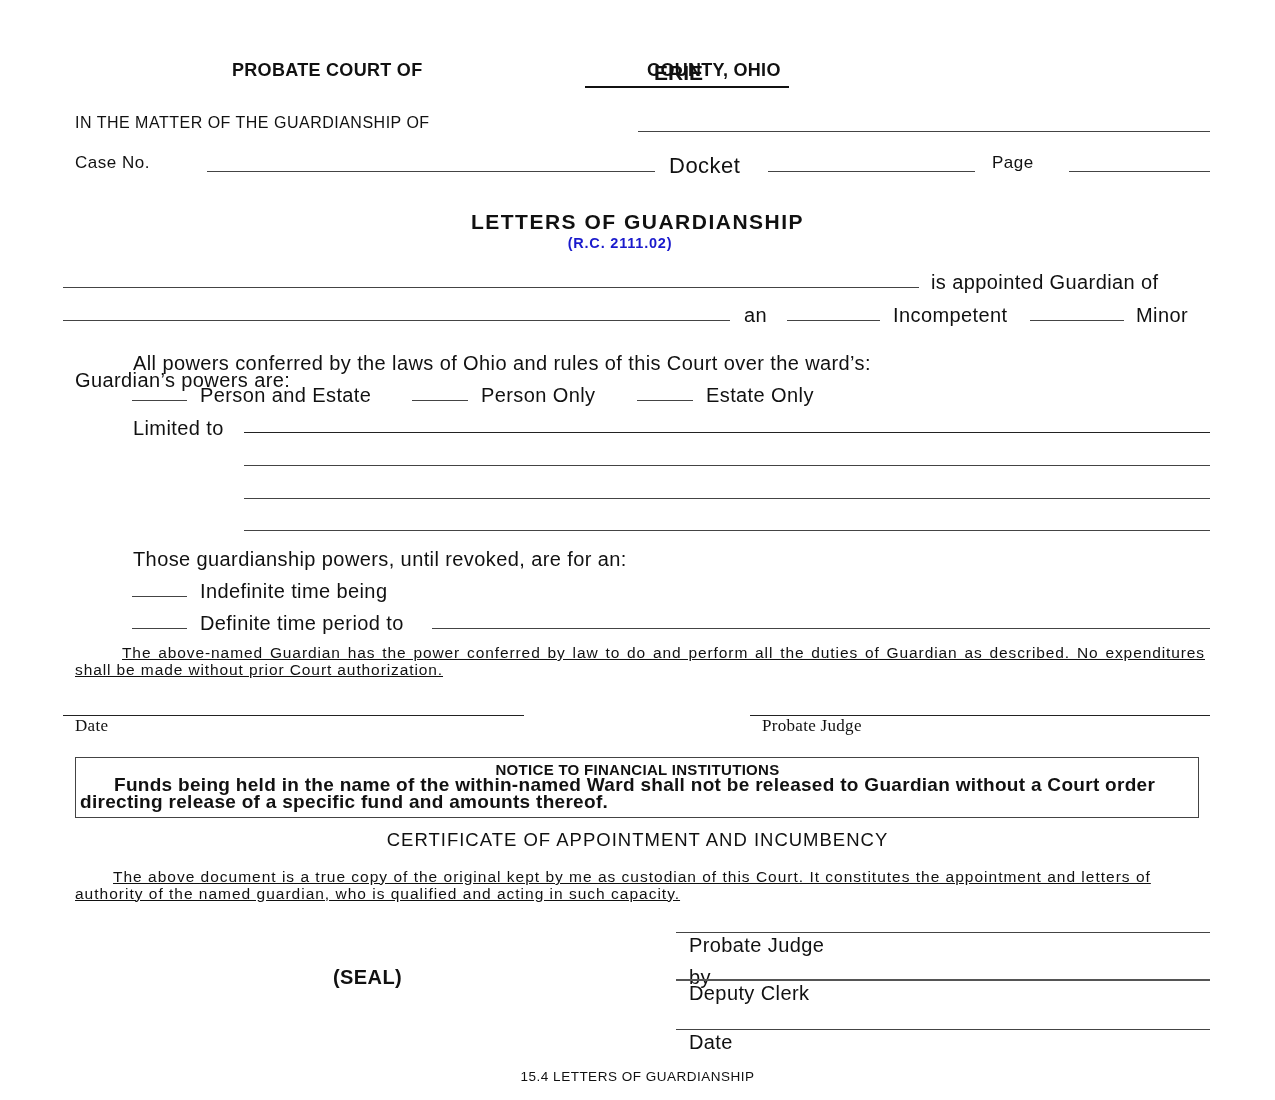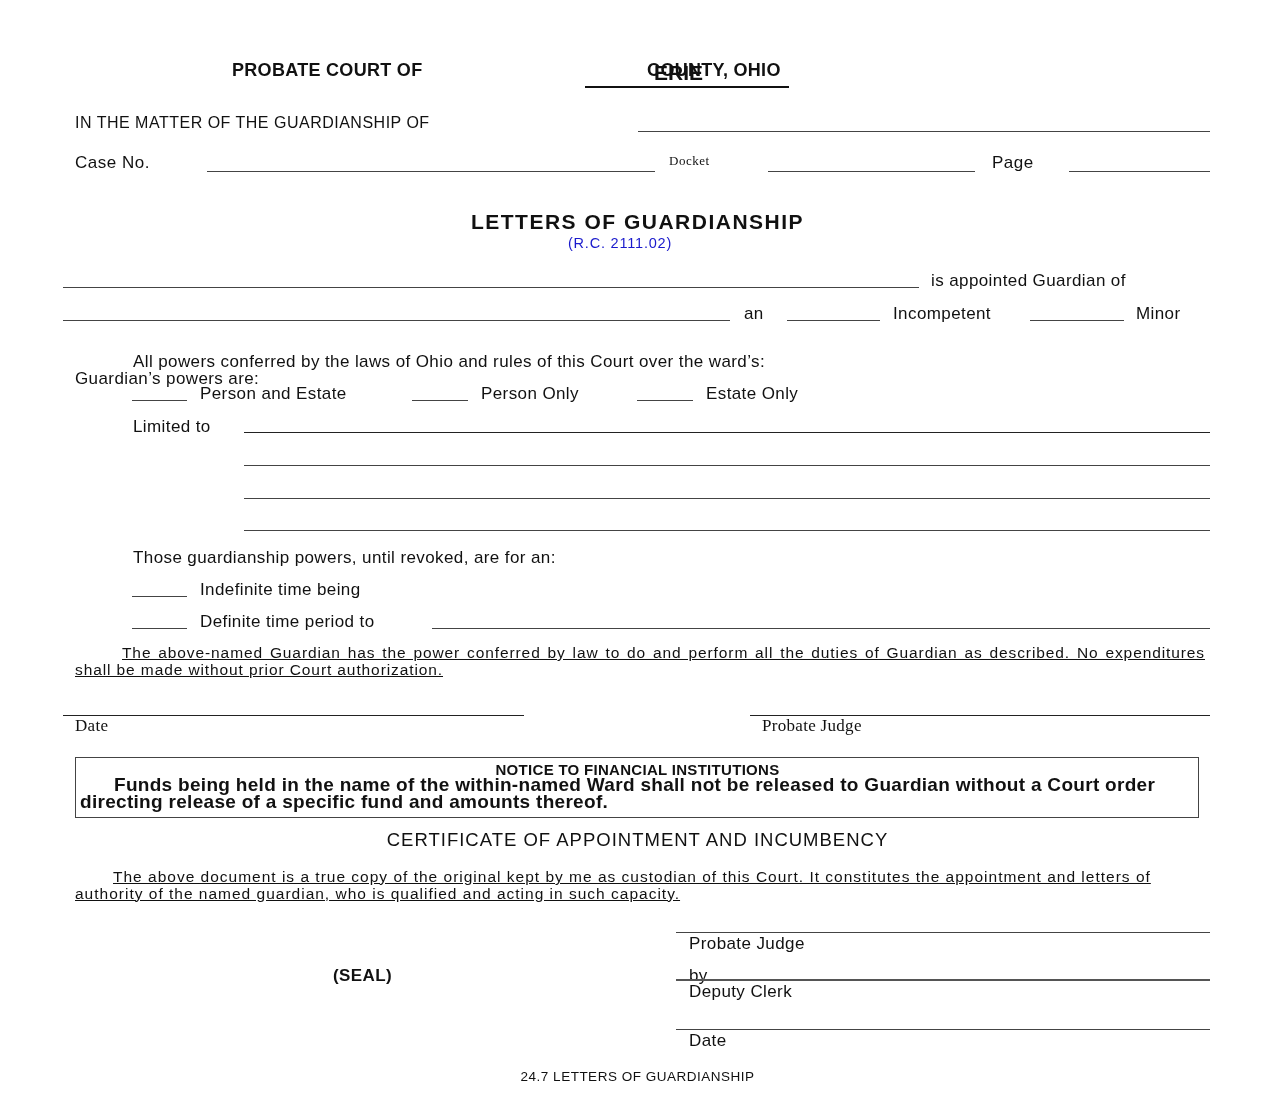--- a/index.html
+++ b/index.html
@@ -1,31 +1,31 @@
 <!DOCTYPE html>
 <html><head>
 <meta charset="utf-8">
 <style>
   html, body { margin: 0; padding: 0; background: #ffffff; }
   body { width: 1275px; height: 1100px; position: relative; overflow: hidden;
          font-family: "Liberation Sans", sans-serif; color: #111; }
   .abs { position: absolute; }
-  .t { font-size: 17px; letter-spacing: 0.4px; white-space: nowrap; }
+  .t { font-size: 20px; letter-spacing: 0.4px; white-space: nowrap; }
   .line { position: absolute; height: 0; border-top: 1px solid #444; }
   .field { position: absolute; height: 18px; border: none; border-bottom: 1px solid #444;
            background: transparent; outline: none; font-family: "Liberation Sans", sans-serif;
            font-size: 15px; padding: 0 4px; box-sizing: border-box; }
   .field.dark { border-bottom-color: #222; }
   .serif { font-family: "Liberation Serif", serif; font-size: 17px; letter-spacing: 0.3px; }
   .bold { font-weight: bold; text-align: center; }
   .court-title { font-size: 18px; font-weight: bold; letter-spacing: 0.3px; top: 60px; left: 232px; white-space: nowrap; }
   .county-val { font-size: 21px; font-weight: bold; position: absolute; left: 654px; top: 61px; }
   .county-line { left: 585px; top: 86px; width: 204px; border-top: 2px solid #111; }
   .doc-title { top: 210px; left: 0; width: 1275px; text-align: center; font-size: 21px; font-weight: bold; letter-spacing: 1.5px; }
-  .rc-cite { top: 235px; left: 0; width: 1240px; text-align: center; font-size: 14.5px; font-weight: normal; color: #1a1acc; letter-spacing: 0.8px; }
+  .rc-cite { top: 235px; left: 0; width: 1240px; text-align: center; font-size: 14.5px; font-weight: bold; color: #1a1acc; letter-spacing: 0.8px; }
   .notice-box { left: 75px; top: 757px; width: 1124px; height: 61px; border: 1px solid #444; box-sizing: border-box; }
   .notice-title { top: 761px; left: 0; width: 1275px; text-align: center; font-size: 15px; font-weight: bold; letter-spacing: 0.3px; }
   .notice-body { top: 777px; left: 80px; width: 1095px; font-size: 19px; font-weight: bold; letter-spacing: 0.3px; line-height: 16.5px; text-indent: 34px; }
   .cert-title { top: 829px; left: 0; width: 1275px; text-align: center; font-size: 18.5px; letter-spacing: 1px; }
   .para { font-size: 15.5px; letter-spacing: 0.9px; line-height: 16.5px; white-space: normal; text-decoration: underline; }
   .footer { top: 1069px; left: 0; width: 1275px; text-align: center; font-size: 13.5px; letter-spacing: 0.5px; }
 </style>
 </head>
 <body>
 
@@ -35,21 +35,21 @@
   <span>COUNTY, OHIO</span>
 </div>
 <span class="county-val">ERIE</span>
 <div class="line county-line"></div>
 
 <span class="abs t" style="left:75px;top:114px;font-size:16px;letter-spacing:0.5px;">IN THE MATTER OF THE GUARDIANSHIP OF</span>
 <input class="field" style="left: 638px; top: 114px; width: 572px;" value="">
 
 <span class="abs t" style="left:75px;top:153px;font-size:17px;letter-spacing:0.5px;">Case No.</span>
 <input class="field" style="left: 207px; top: 154px; width: 448px;" value="">
-<span class="abs t" style="left:669px;top:153px;font-size:13px;letter-spacing:0.5px;font-family:Liberation Serif, serif;">Docket</span>
+<span class="abs t" style="left:669px;top:153px;font-size:22px;letter-spacing:0.5px;">Docket</span>
 <input class="field" style="left: 768px; top: 154px; width: 207px;" value="">
 <span class="abs t" style="left:992px;top:153px;font-size:17px;letter-spacing:0.5px;">Page</span>
 <input class="field" style="left: 1069px; top: 154px; width: 141px;" value="">
 
 <div class="abs doc-title">LETTERS OF GUARDIANSHIP</div>
 <div class="abs rc-cite">(R.C. 2111.02)</div>
 
 <input class="field" style="left: 63px; top: 270px; width: 856px;" value="">
 <span class="abs t" style="left:931px;top:271px;">is appointed Guardian of</span>
 
@@ -102,13 +102,13 @@
 
 <span class="abs t bold" style="left:333px;top:966px;">(SEAL)</span>
 
 <span class="abs t" style="left:689px;top:966px;">by</span>
 <input class="field" style="left: 676px; top: 963px; width: 534px; border-bottom: 2px solid rgb(85, 85, 85);" value="">
 <span class="abs t" style="left:689px;top:982px;">Deputy Clerk</span>
 
 <input class="field" style="left: 676px; top: 1012px; width: 534px;" value="">
 <span class="abs t" style="left:689px;top:1031px;">Date</span>
 
-<div class="abs footer">24.7 LETTERS OF GUARDIANSHIP</div>
+<div class="abs footer">15.4 LETTERS OF GUARDIANSHIP</div>
 
 </body></html>

